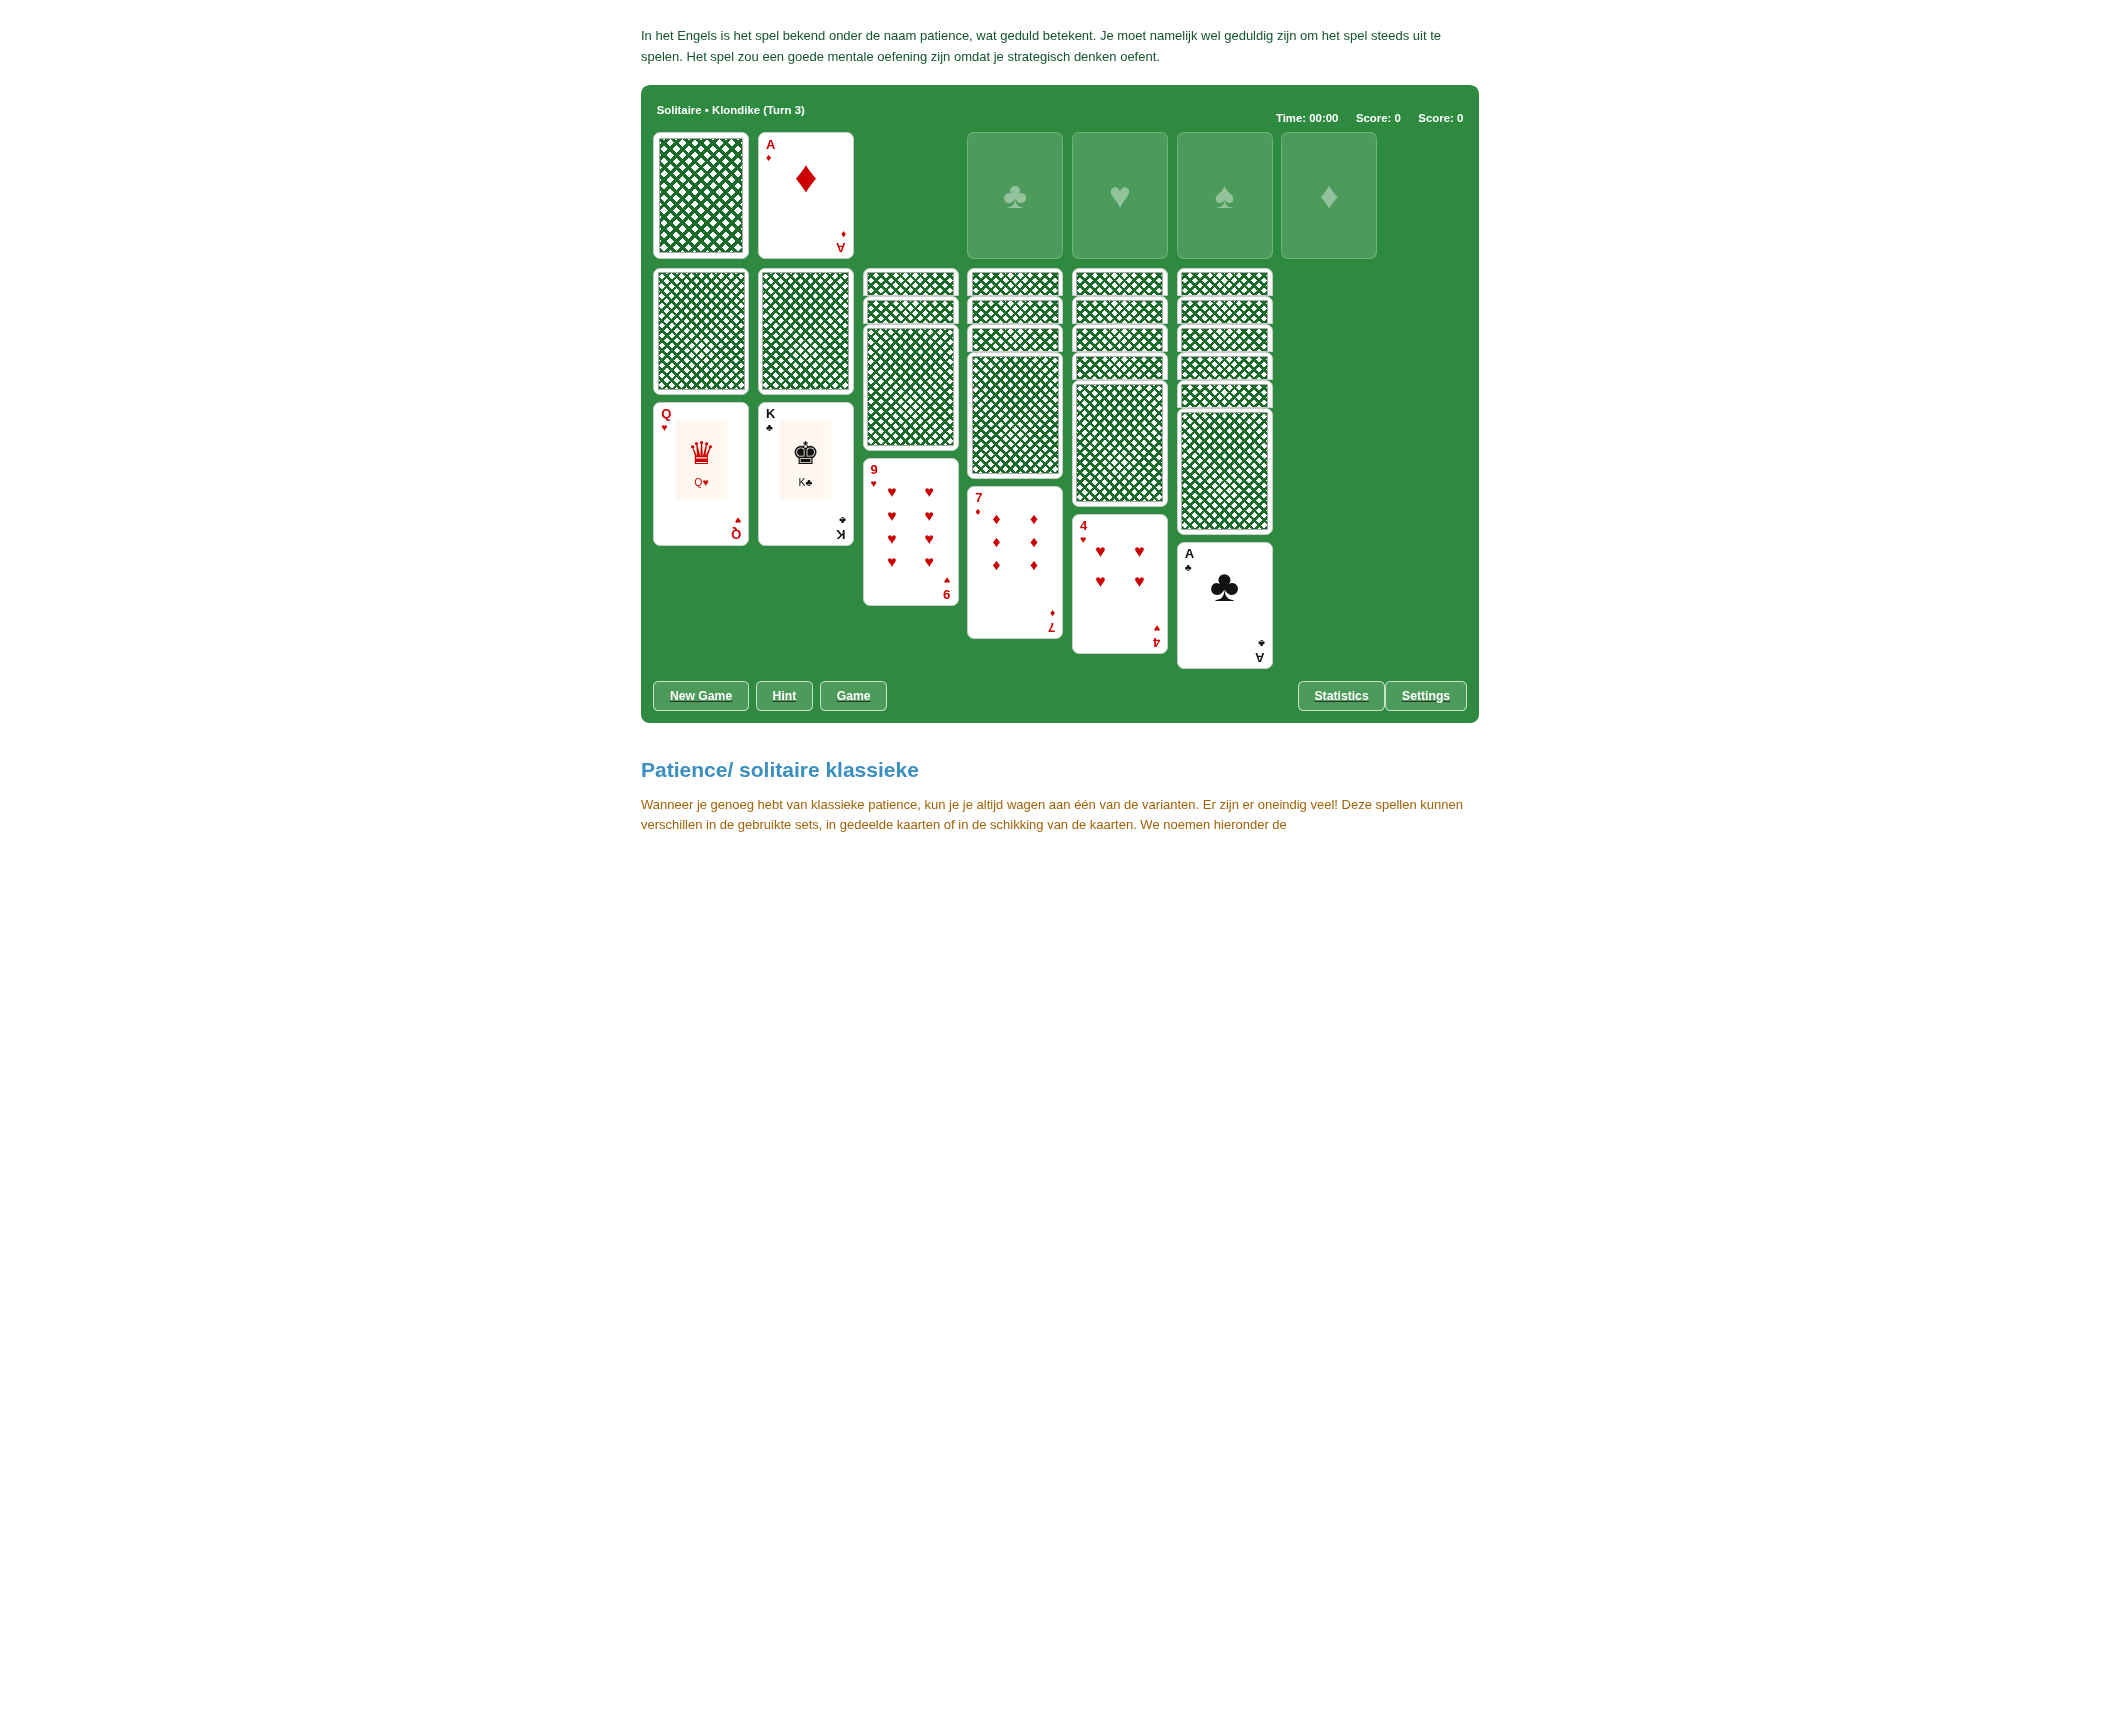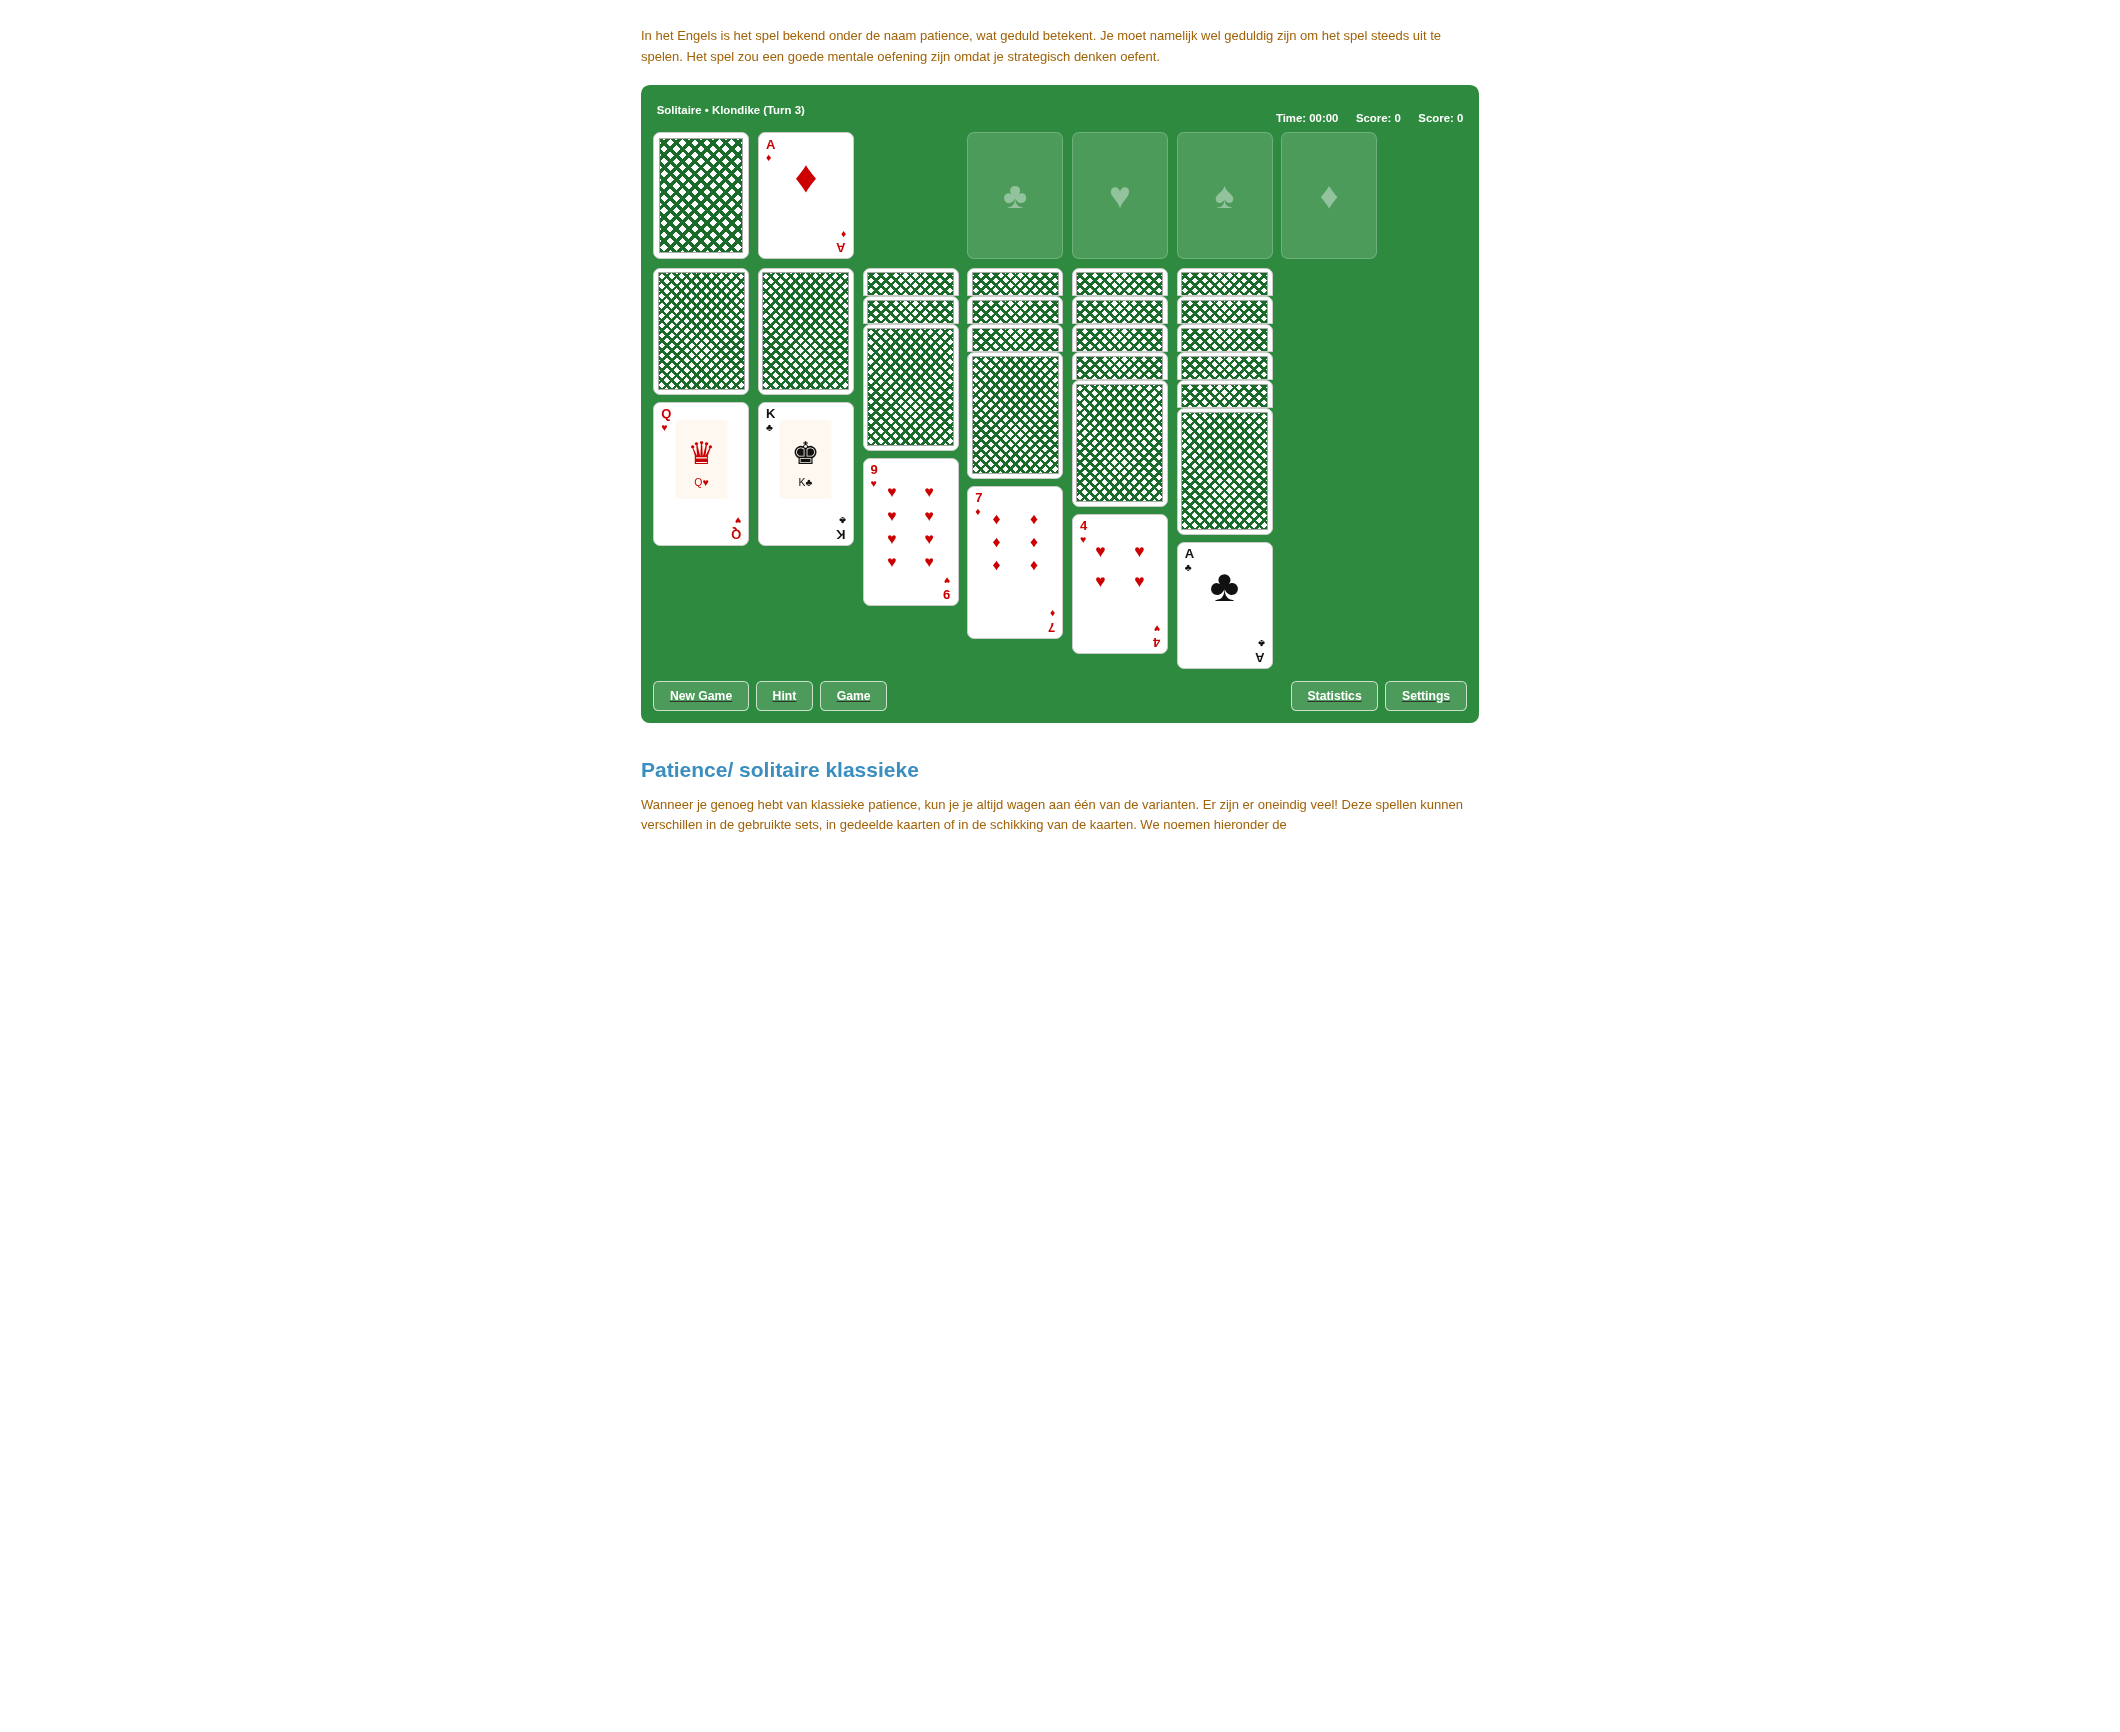--- a/index.html
+++ b/index.html
@@ -8,21 +8,21 @@
       background: #fff;
       color: #333;
       padding: 26px 35px;
     }
 
     .intro-text {
       max-width: 838px;
       margin: 0 auto 17.5px auto;
       font-size: 13px;
       line-height: 1.6;
-      color: #a16207;
+      color: #14532d;
     }
 
     .game-container {
       max-width: 838px;
       margin: 0 auto;
       background: #2d8a3e;
       border-radius: 8.7px;
       padding: 10.5px 12.2px 12.2px 12.2px;
     }
 
@@ -237,21 +237,21 @@
 
     .game-buttons {
       display: flex;
       justify-content: space-between;
       align-items: center;
       margin-top: 12.2px;
       text-decoration: underline;
     }
 
     .btn-group-left { display: flex; gap: 7px; }
-    .btn-group-right { display: flex; gap: 7px; }
+    .btn-group-right { display: flex; }
 
     .game-btn {
       padding: 7px 15.7px;
       border-radius: 5.2px;
       border: 1.7px solid rgba(255,255,255,0.7);
       background: rgba(255,255,255,0.15);
       color: white;
       font-size: 12.2px;
       font-weight: bold;
       cursor: pointer;

